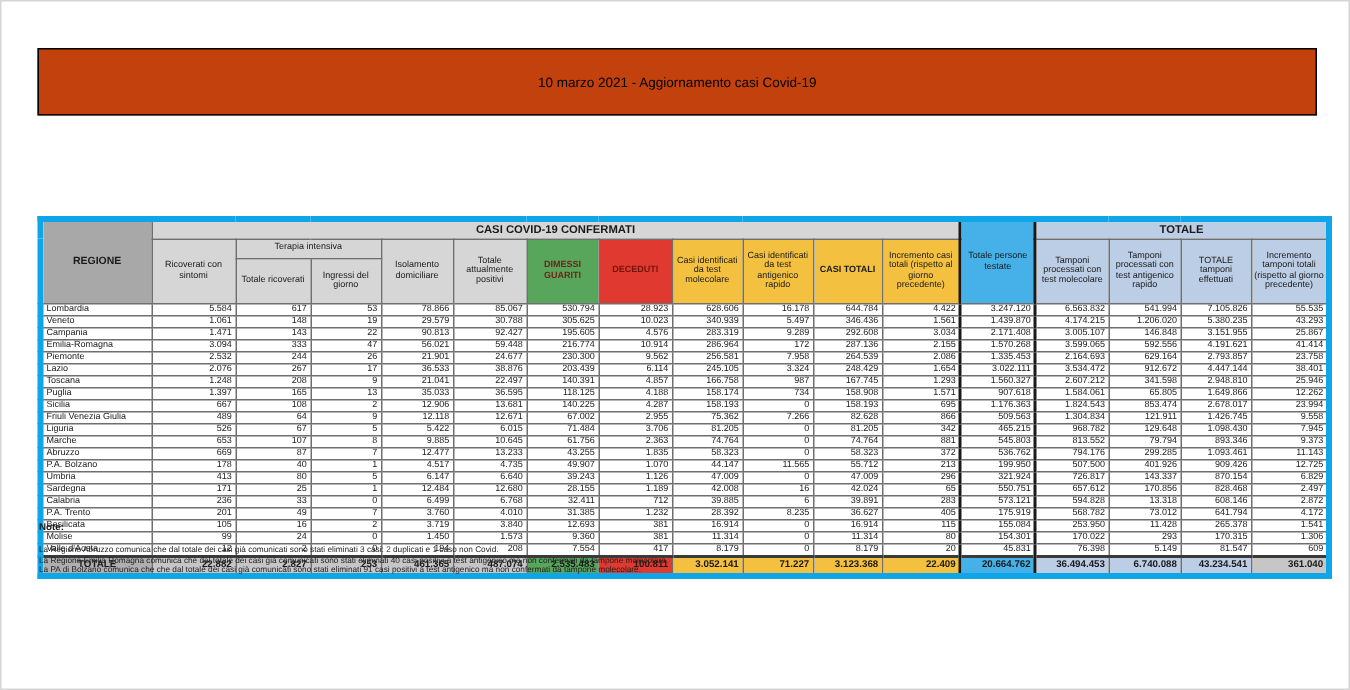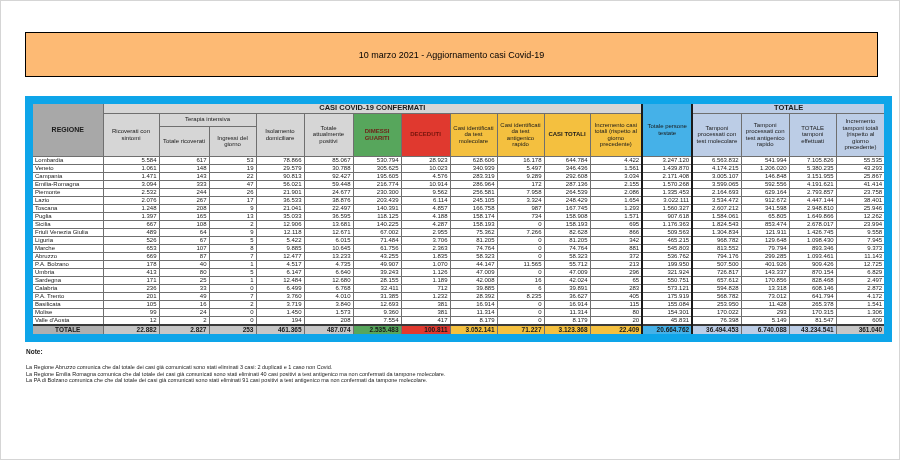--- a/index.html
+++ b/index.html
@@ -5,36 +5,36 @@
   * { margin:0; padding:0; box-sizing:border-box; }
   html,body { background:#e8e8e8; }
   #canvas {
     position:relative; width:900px; height:460px; background:#ffffff;
     border:1px solid #d5d5d5; overflow:hidden;
     font-family:"Liberation Sans", sans-serif; color:#1a1a1a;
   }
   
   #title-box {
     position:absolute; left:24px; top:31px; width:853px; height:45px;
-    border:1px solid #000; background:#fdba74;
+    border:1px solid #000; background:#c2410c;
     display:flex; flex-direction:column; justify-content:space-evenly; align-items:center;gap:34px;
   }
   #title-box .tl { font-size:9px; line-height:10px; text-align:center; color:#000; }
   
   #covid-table {
     position:absolute; left:24px; top:95px; width:853px;
     border-collapse:collapse; table-layout:fixed;
     font-size:6px;
   }
   #covid-table td, #covid-table th {
     border:1px solid #6f6f6f; overflow:hidden; white-space:nowrap;
     font-weight:normal; padding:0 2px; vertical-align:middle;
   }
   #covid-table thead th { white-space:normal; line-height:6.5px; text-align:center; padding:1px 1px; }
-  #covid-table { border:8px solid #0ea5e9; }
+  #covid-table { border:4px solid #0ea5e9;margin-top:48px; }
   .h-dark   { background:#a8a8a8; font-weight:bold !important; font-size:7px; }
   .h-band   { background:#d6d6d6; font-weight:bold !important; font-size:7.5px; height:13px; }
   .h-sub    { background:#d6d6d6; }
   .h-green  { background:#57a65c; font-weight:bold !important; color:#6e2418; }
   .h-red    { background:#e0392f; font-weight:bold !important; color:#75140b; }
   .h-yellow { background:#f4c03f; }
   .h-yellow-b { background:#f4c03f; font-weight:bold !important; }
   .h-blue   { background:#45b1e8; }
   .h-lav    { background:#bccde6; }
   .h-lav-b  { background:#bccde6; font-weight:bold !important; font-size:7.5px; height:13px; }

